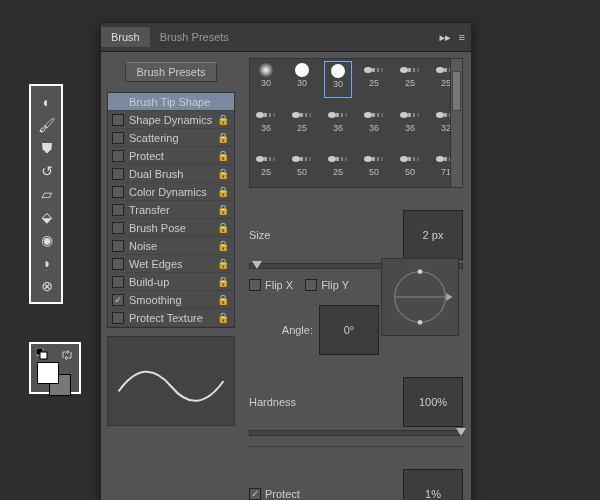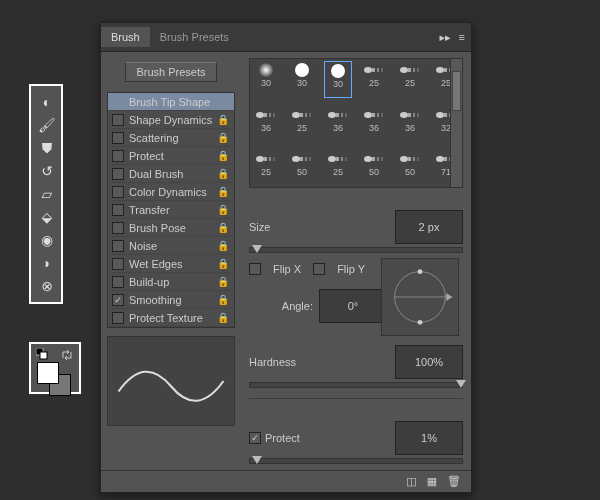--- a/index.html
+++ b/index.html
@@ -26,25 +26,25 @@
 .preview { margin-top: 8px; height: 90px; border: 1px solid #333; background: #434343; position: relative; }
 .preview svg { width: 100%; height: 100%; }
 .rightcol { flex: 1; padding: 6px 8px; }
 .presets { display: grid; grid-template-columns: repeat(6, 1fr); gap: 8px; background: #434343; border: 1px solid #333; padding: 2px; height: 130px; overflow: hidden; }
 .pre { text-align: center; cursor: pointer; padding:1px; }
 .pre.sel { border: 1px solid #6af; }
 .pre .sw { height: 16px; display:flex; align-items:center; justify-content:center; }
 .pre .lb { font-size: 9px; color: #bbb; }
 .row { display: flex; align-items: center; margin-top: 22px; }
 .row .lbl { flex: 0 0 70px; }
-.valbox { width: 68px; background: #3d3d3d; border: 1px solid #222; padding: 10px 4px; text-align: center; cursor:text; }
+.valbox { width: 60px; background: #3d3d3d; border: 1px solid #222; padding: 18px 4px; text-align: center; cursor:text; }
 .slider { height: 6px; background: #434343; border: 1px solid #333; margin-top: 3px; position: relative; }
 .thumb { position: absolute; top: -3px; width: 0; height: 0; border-left: 5px solid transparent; border-right: 5px solid transparent; border-top: 8px solid #bbb; }
 .checks { display: flex; gap: 12px; margin-top: 10px; }
-.ck { display: flex; align-items: center; gap: 12px; cursor: pointer; }
+.ck { display: flex; align-items: center; gap: 4px; cursor: pointer; }
 .ckbox { width: 12px; height: 12px; border: 1px solid #222; background: #595959; display:flex;align-items:center;justify-content:center;font-size:9px;}
 .diagram { position: absolute; right: 12px; top: 206px; width: 78px; height: 78px; border: 1px solid #333; background: #4a4a4a; }
 .diagram svg { width: 100%; height: 100%; }
 .sep { border-top: 1px solid #3a3a3a; margin: 10px 0; }
 .footer { height: 22px; border-top: 1px solid #333; display:flex; justify-content:flex-end; align-items:center; gap:10px; padding:0 10px; color:#888; }
 .scroll { position:absolute; right:1px; top:1px; bottom:1px; width:12px; background:#595959; border-left:1px solid #333;}
 .scroll .bar { position:absolute; left:1px; right:1px; top:12px; height:40px; background:#777; border:1px solid #444;}
 </style>
 </head>
 <body>

